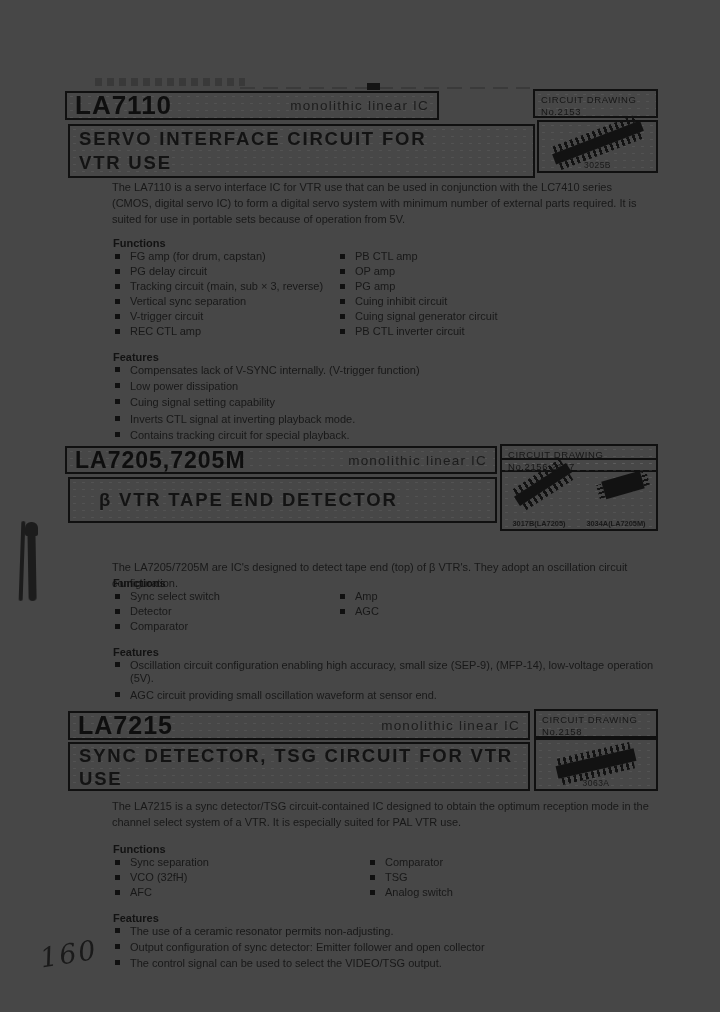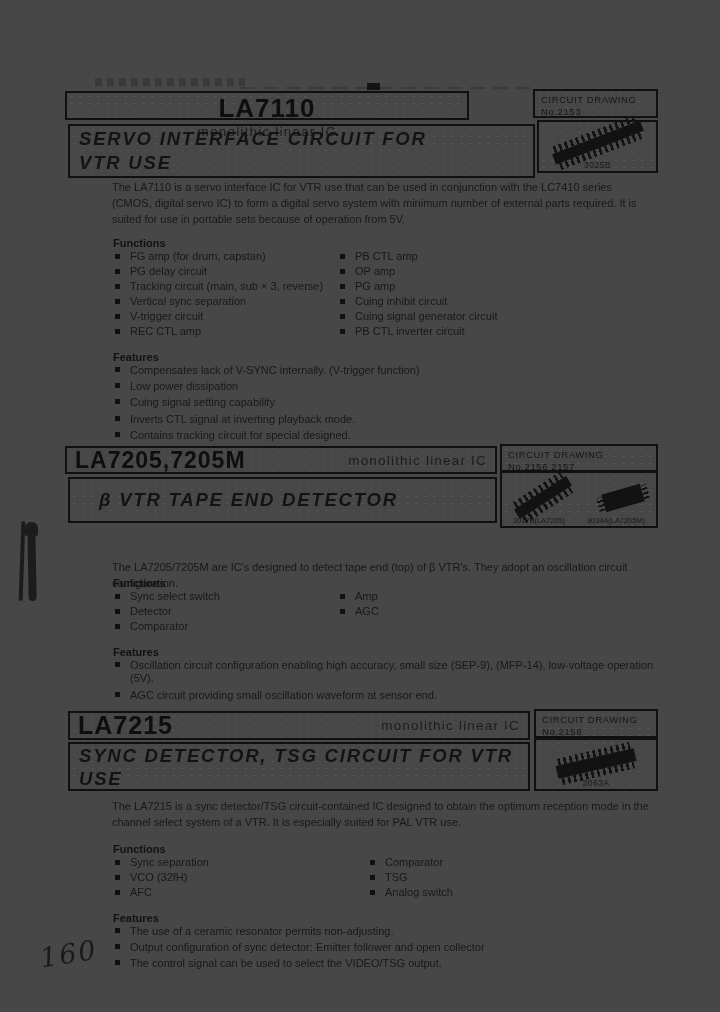--- a/index.html
+++ b/index.html
@@ -10,21 +10,21 @@
   .box{
     position:absolute;border:2px solid #101010;
     background-image:radial-gradient(rgba(140,140,140,.16) 1px, rgba(0,0,0,0) 1.3px);
     background-size:9px 7px;box-sizing:border-box;
   }
   .hdr{display:flex;align-items:center;justify-content:space-between;padding:0 8px;}
   .part{font-weight:bold;letter-spacing:1px;color:#0e0e0e;}
   .type{font-size:13.5px;letter-spacing:1.2px;color:#1c1c1c;white-space:nowrap;}
   .cdbox{font-size:9.5px;line-height:11.5px;padding:3px 6px;letter-spacing:.6px;color:#161616;}
   .titlebox{display:flex;flex-direction:column;justify-content:center;padding:0 9px;
-    font-weight:bold;letter-spacing:1.8px;color:#131313;font-style:italic;}
+    font-weight:bold;letter-spacing:1.8px;color:#131313;}
   .desc{position:absolute;font-size:11px;line-height:15.8px;color:#181818;}
   .h{position:absolute;font-size:11px;font-weight:bold;color:#121212;}
   .list{position:absolute;font-size:11px;color:#181818;}
   .li{position:relative;padding-left:17px;margin-bottom:3.4px;line-height:11.6px;}
   .feat .li{margin-bottom:2.8px;line-height:13.4px;}
   .sq{position:absolute;left:2px;top:3px;width:5px;height:5px;background:#101010;}
   
   .chipwrap{position:absolute;}
   .dip .pins{height:7px;margin:0 3px;background:repeating-linear-gradient(90deg,#121212 0 2.6px,rgba(0,0,0,0) 2.6px 6px);}
   .dip .bdy{height:11px;background:#121212;}
@@ -45,21 +45,21 @@
 </head>
 <body>
 
 <div class="page">
 
   <div class="faintdash" style="left:95px;top:78px;width:150px;height:8px;background:repeating-linear-gradient(90deg,#2d2d2d 0 7px,rgba(0,0,0,0) 7px 12px);"></div>
   <div class="faintdash" style="left:240px;top:87px;width:290px;height:2px;background:repeating-linear-gradient(90deg,#2f2f2f 0 15px,rgba(0,0,0,0) 15px 23px);"></div>
   <div style="position:absolute;left:367px;top:83px;width:13px;height:7px;background:#141414;"></div>
 
   <div>
-    <div class="box hdr" style="left:65px;top:91px;width:404px;height:29px;flex-direction:column;">
+    <div class="box hdr" style="left:65px;top:91px;width:374px;height:29px;">
       <span class="part" style="font-size:26px;">LA7110</span>
       <span class="type">monolithic linear IC</span>
     </div>
     <div class="box cdbox" style="left:533px;top:89px;width:125px;height:29px;">
       <div>CIRCUIT DRAWING</div>
       <div>No.2153</div>
     </div>
     <div class="box titlebox" style="left:68px;top:124px;width:467px;height:54px;font-size:18.5px;line-height:24px;">
       <span>SERVO INTERFACE CIRCUIT FOR</span>
       <span>VTR USE</span>
@@ -91,37 +91,37 @@
       <div class="li"><span class="sq"></span><span>Cuing signal generator circuit</span></div>
       <div class="li"><span class="sq"></span><span>PB CTL inverter circuit</span></div>
     </div>
 
     <div class="h" style="left:113px;top:351px;">Features</div>
     <div class="list feat" style="left:113px;top:364px;width:540px;">
       <div class="li"><span class="sq"></span><span>Compensates lack of V-SYNC internally. (V-trigger function)</span></div>
       <div class="li"><span class="sq"></span><span>Low power dissipation</span></div>
       <div class="li"><span class="sq"></span><span>Cuing signal setting capability</span></div>
       <div class="li"><span class="sq"></span><span>Inverts CTL signal at inverting playback mode.</span></div>
-      <div class="li"><span class="sq"></span><span>Contains tracking circuit for special designed.</span></div>
+      <div class="li"><span class="sq"></span><span>Contains tracking circuit for special playback.</span></div>
     </div>
   </div>
 
   <div>
     <div class="box hdr" style="left:65px;top:446px;width:432px;height:28px;">
       <span class="part" style="font-size:23px;">LA7205,7205M</span>
       <span class="type">monolithic linear IC</span>
     </div>
     <div class="box cdbox" style="left:500px;top:444px;width:158px;height:28px;">
       <div>CIRCUIT DRAWING</div>
       <div>No.2156  2157</div>
     </div>
     <div class="box titlebox" style="left:68px;top:477px;width:429px;height:46px;font-size:18.5px;padding-left:29px;">
       <span>β VTR TAPE END DETECTOR</span>
     </div>
-    <div class="box" style="left:500px;top:471px;width:158px;height:57px;">
+    <div class="box" style="left:500px;top:458px;width:158px;height:73px;font-weight:bold;">
       <div class="chipwrap dip" style="left:10px;top:12px;width:62px;transform:rotate(-33deg);">
         <div class="pins"></div>
           <div class="bdy"></div>
           <div class="pins"></div>
       </div>
       <div class="chipwrap" style="left:101px;top:16px;transform:rotate(-16deg);">
         <div class="mfp"></div>
       </div>
       <div class="pkgrow">
         <span>3017B(LA7205)</span>

